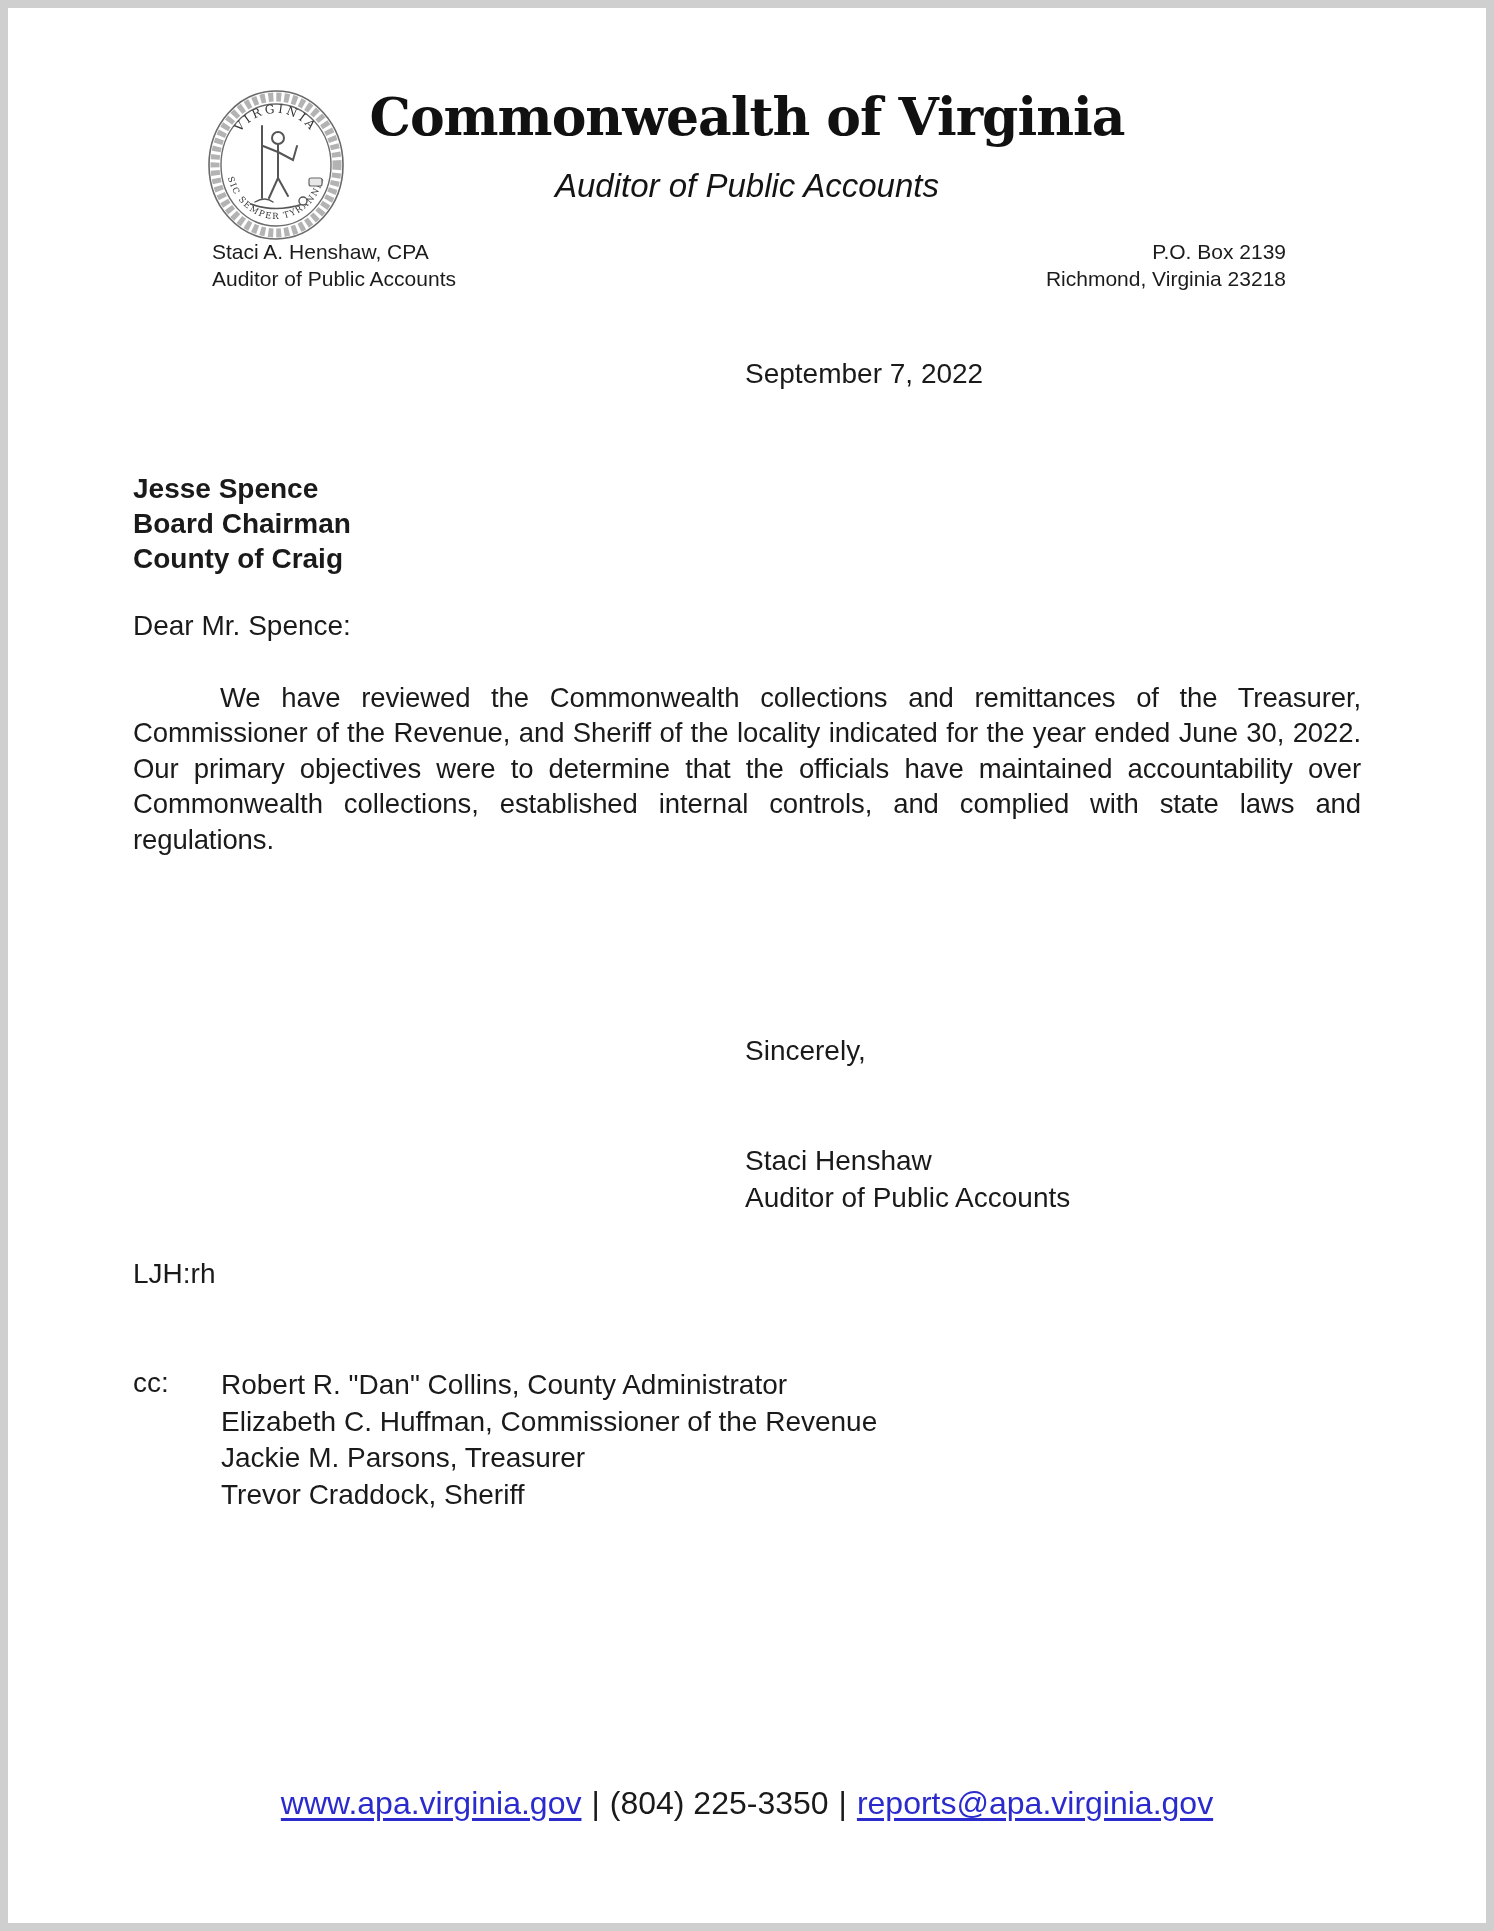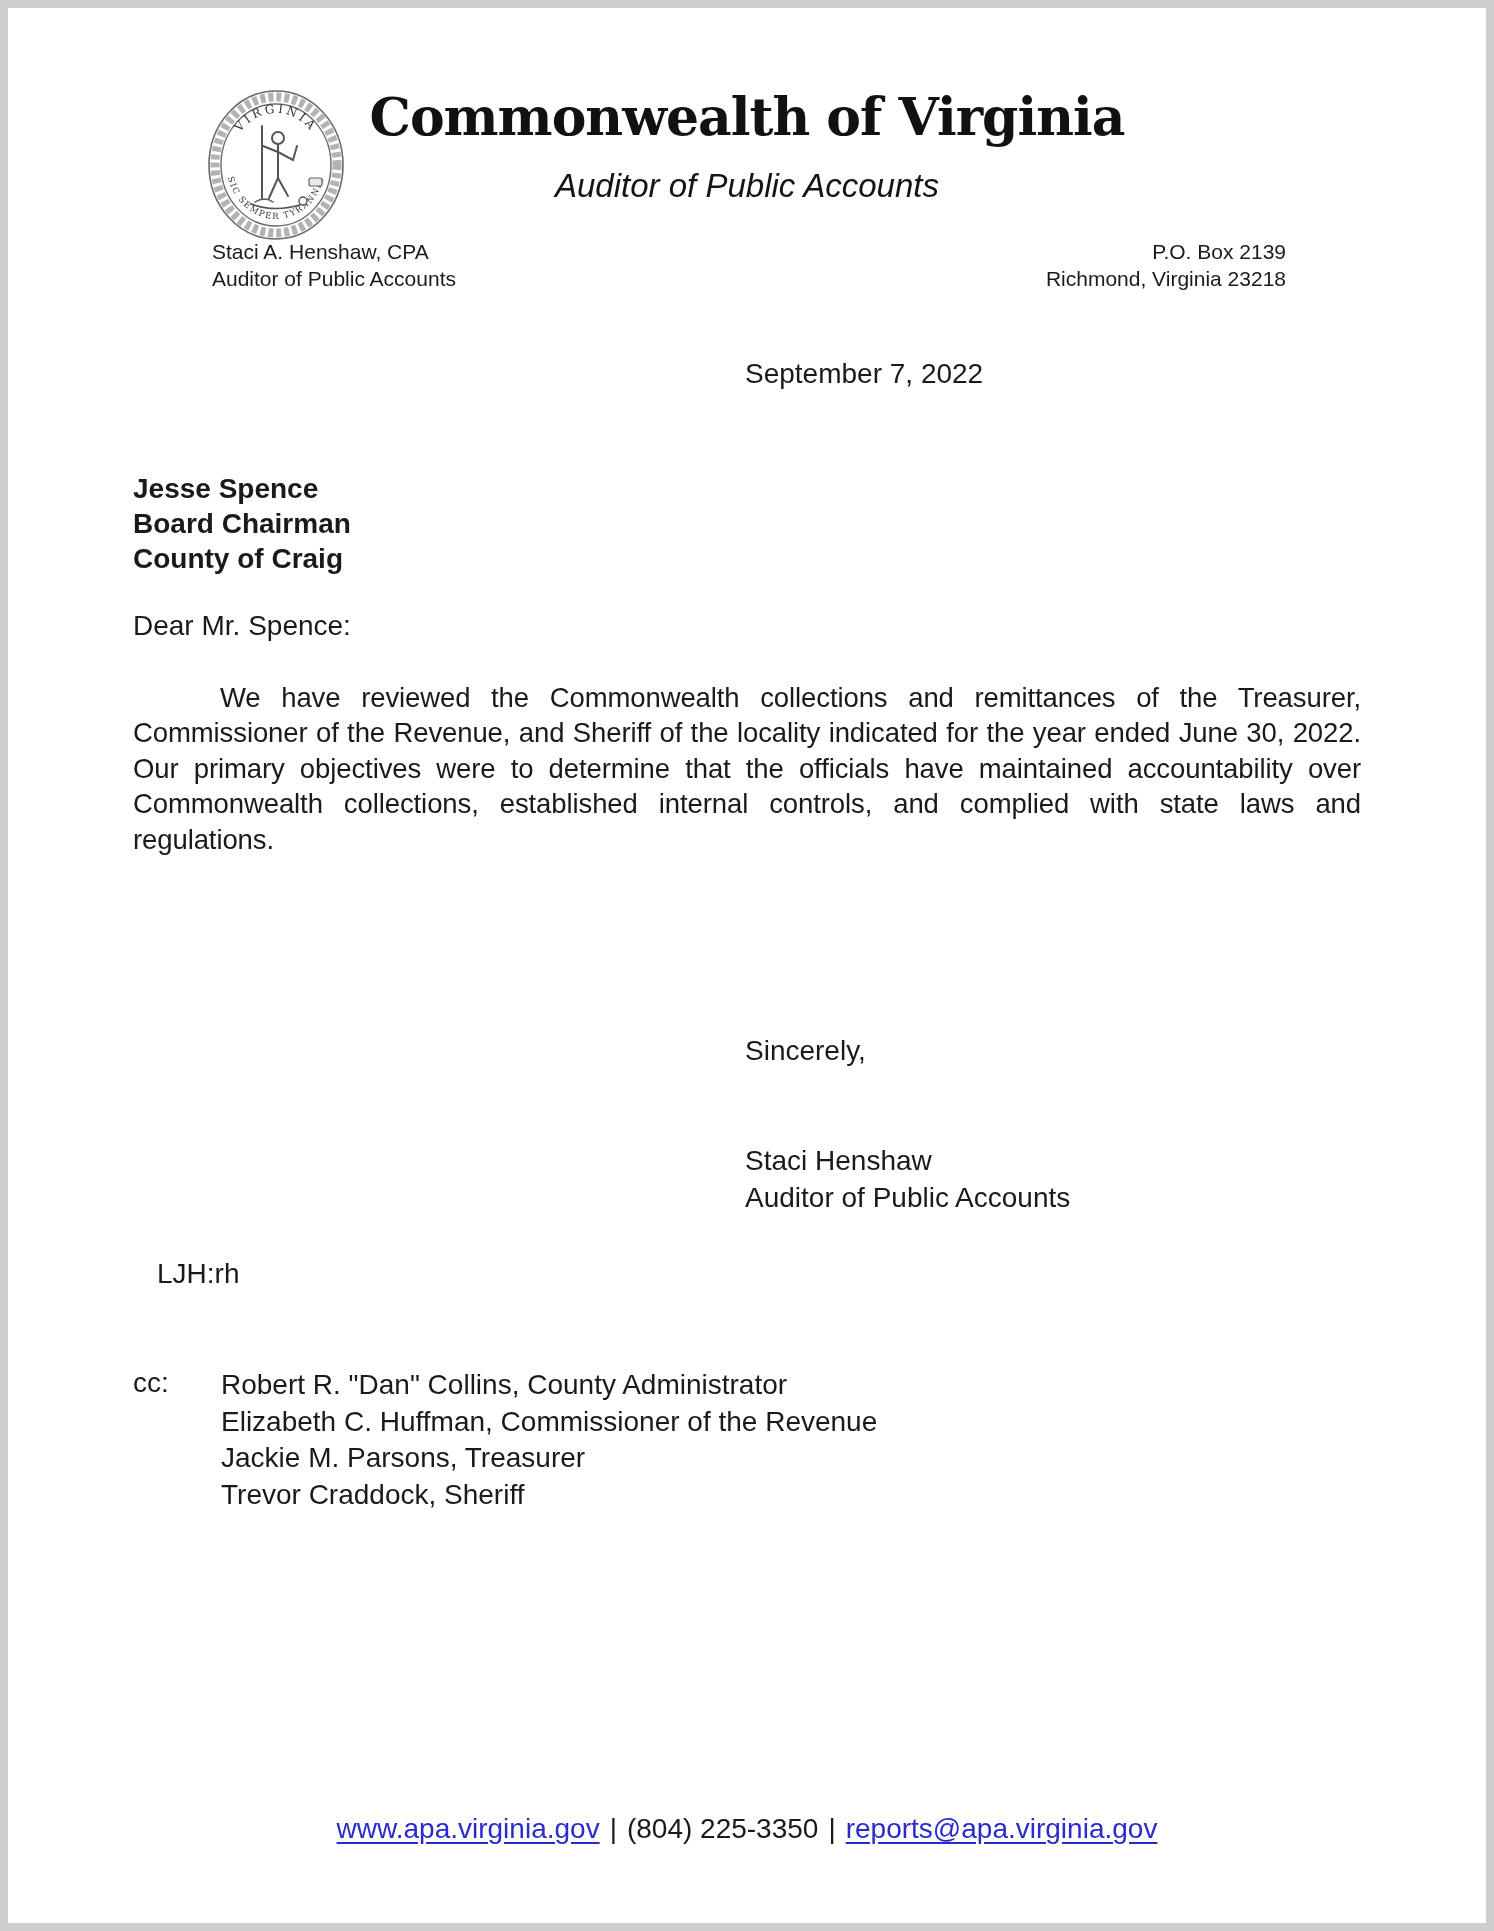--- a/index.html
+++ b/index.html
@@ -56,30 +56,30 @@
     text-align: justify;
     text-indent: 87px;
     letter-spacing: -0.1px;
   }
   .para-1 { top: 672px; }
   .para-2 { top: 851px; }
 
   .valediction { position: absolute; left: 737px; top: 1027px; font-size: 28px; }
   .signature-block { position: absolute; left: 737px; top: 1135px; font-size: 28px; line-height: 36.5px; }
 
-  .initials { position: absolute; left: 125px; top: 1250px; font-size: 28px; margin-left: 24px; }
+  .initials { position: absolute; left: 125px; top: 1250px; font-size: 28px; }
 
   .cc-block { position: absolute; left: 125px; top: 1359px; display: flex; font-size: 28px; }
   .cc-label { width: 88px; flex: 0 0 88px; }
   .cc-list div { line-height: 36.5px; }
 
   
   .footer {
     position: absolute; left: 0; right: 0; top: 1777px;
-    text-align: center; font-size: 28px; color: #1a1a1a; margin-top: 28px;
+    text-align: center; font-size: 32px; color: #1a1a1a;
   }
   .footer .link {
     color: #2b2bcd;
     text-decoration: underline;
     text-underline-offset: 4px;
     cursor: pointer;
   }
   .footer .sep { color: #1a1a1a; padding: 0 10px; }
 
   

